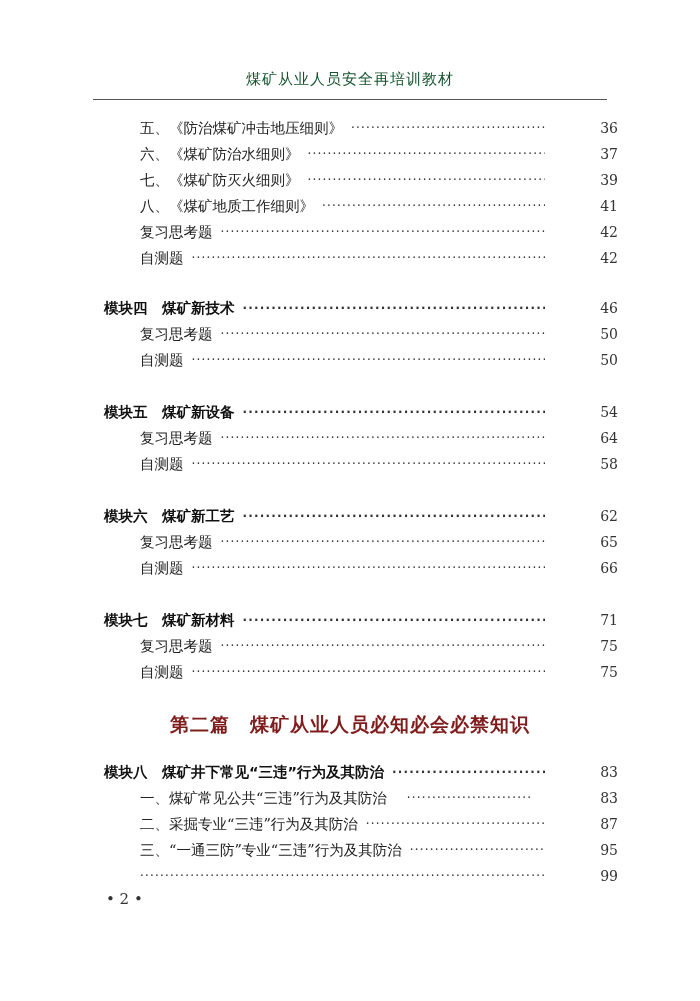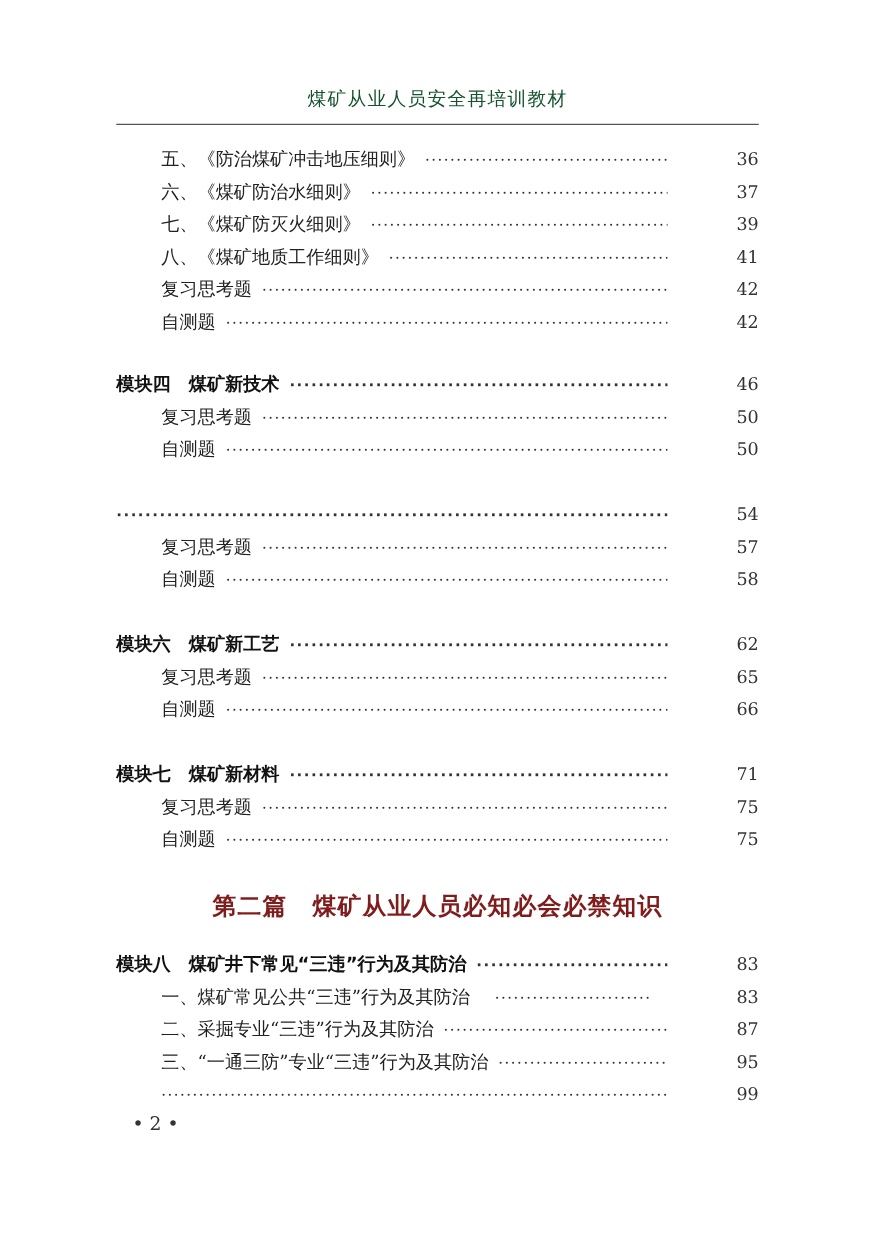--- a/index.html
+++ b/index.html
@@ -3,21 +3,21 @@
 <meta charset="utf-8">
 <style>
   html, body { margin:0; padding:0; background:#fff; }
   body { width:700px; height:1001px; position:relative; overflow:hidden;
          font-family:"DejaVu Serif", "Liberation Serif", serif; color:#222; }
   .header { position:absolute; left:93px; top:70px; width:514px; text-align:center;
             font-family:"DejaVu Sans", sans-serif; font-size:15px; color:#14532d; letter-spacing:1px; }
   .header-rule { position:absolute; left:93px; top:99px; width:514px; height:0;
                  border-top:1.5px solid #555; }
   .toc { position:absolute; left:93px; top:0; width:514px; }
-  .row { position:absolute; left:0; width:514px; height:22px; display:flex; align-items:center;
+  .row { position:absolute; left:11px; width:514px; height:22px; display:flex; align-items:center;
          font-size:14.5px; line-height:22px; }
   .row.sub { padding-left:36px; width:478px; }
   .row.module { font-family:"DejaVu Sans", sans-serif; font-weight:bold; font-size:14.5px; color:#111; }
   .row .label { white-space:nowrap; padding-right:8px; }
   .row .dots { flex:1; overflow:hidden; white-space:nowrap; color:#333; letter-spacing:1.2px; font-size:12px; }
   .row .dots::after { content:"·································································································································"; }
   .row .page { padding-left:8px; font-family:"DejaVu Serif", serif; font-weight:normal; color:#333; font-size:14px;margin-left:47px; }
   .part-title { position:absolute; left:93px; top:712px; width:514px; text-align:center;
                 font-family:"DejaVu Serif", serif; font-weight:bold; font-size:19px; color:#7f1d1d; letter-spacing:1px; }
   .folio { position:absolute; left:106px; top:890px; font-size:15px; color:#333; }
@@ -68,27 +68,28 @@
       <span class="label">复习思考题</span>
       <span class="dots"></span>
       <span class="page">50</span>
     </div>
     <div class="row sub" style="top: 349px;">
       <span class="label">自测题</span>
       <span class="dots"></span>
       <span class="page">50</span>
     </div>
     <div class="row module" style="top: 401px;">
+      <span class="label">模块五　煤矿新设备</span>
       <span class="dots"></span>
       <span class="page">54</span>
     </div>
     <div class="row sub" style="top: 427px;">
       <span class="label">复习思考题</span>
       <span class="dots"></span>
-      <span class="page">57</span>
+      <span class="page">64</span>
     </div>
     <div class="row sub" style="top: 453px;">
       <span class="label">自测题</span>
       <span class="dots"></span>
       <span class="page">58</span>
     </div>
     <div class="row module" style="top: 505px;">
       <span class="label">模块六　煤矿新工艺</span>
       <span class="dots"></span>
       <span class="page">62</span>

